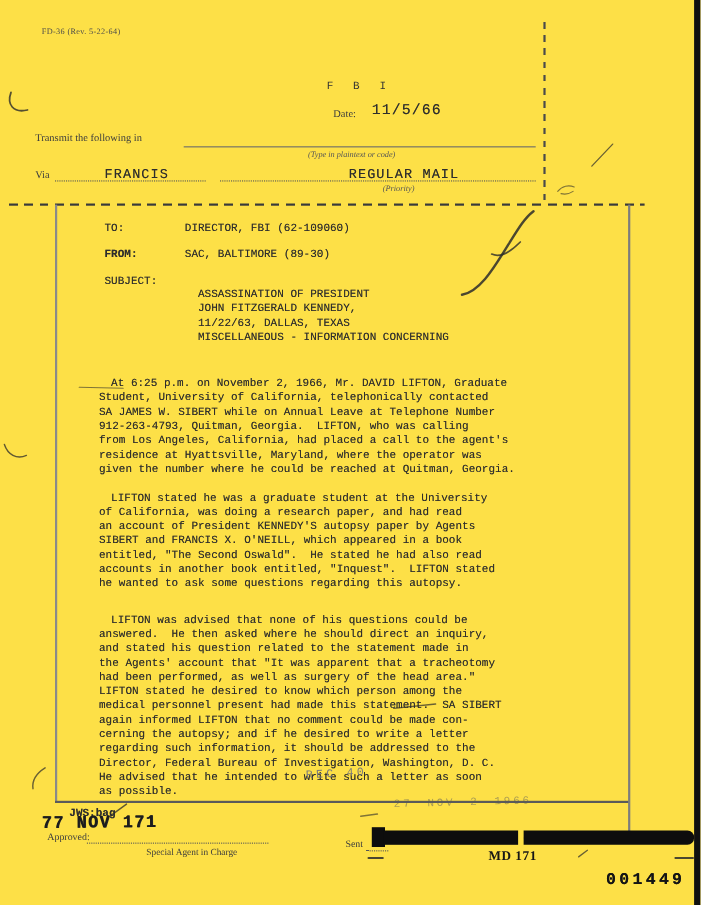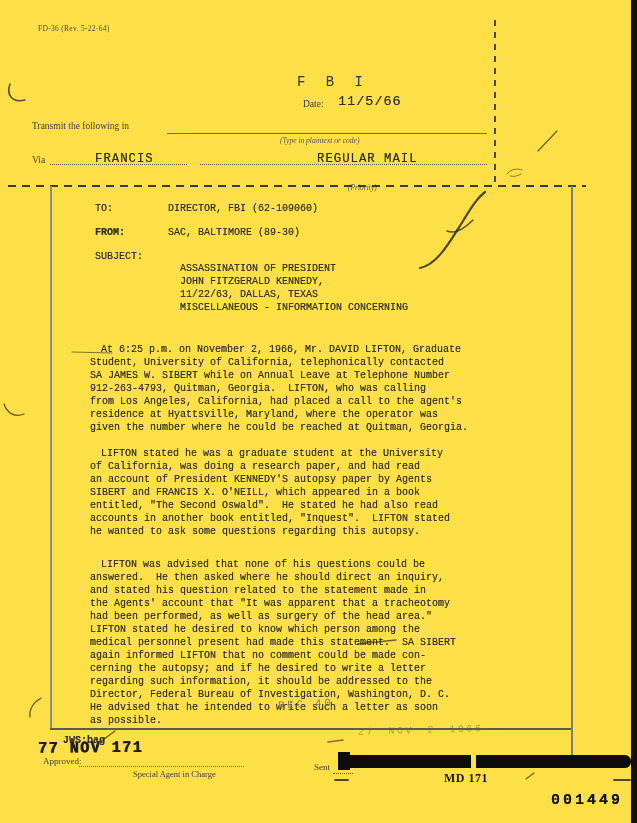--- a/index.html
+++ b/index.html
@@ -22,35 +22,35 @@
   .stamp{font-family:"Liberation Mono", monospace;}
   svg.marks{position:absolute;left:0;top:0;pointer-events:none;}
 </style>
 </head>
 <body>
 
 <div class="page">
 
   <div class="abs formprint" style="left:38px;top:24px;font-size:7.5px;letter-spacing:.3px;color:#4a4a4a;">FD-36 (Rev. 5-22-64)</div>
 
-  <div class="abs mono" style="left:297px;top:74px;font-size:14px;letter-spacing:6px;color:#333;">F B I</div>
+  <div class="abs mono" style="left:297px;top:74px;font-size:10px;letter-spacing:6px;color:#333;">F B I</div>
 
   <div class="abs formprint" style="left:303px;top:99px;font-size:9.5px;">Date:</div>
   <div class="abs mono" style="left:338px;top:94px;font-size:13.5px;letter-spacing:1px;text-shadow:0 0 .4px rgba(40,40,40,.6);">11/5/66</div>
 
   <div class="abs formprint" style="left:32px;top:121px;font-size:9.5px;">Transmit the following in</div>
   <div class="abs solidline" style="left:167px;top:133px;width:320px;"></div>
   <div class="abs formprint" style="left:280px;top:136px;font-size:7.5px;font-style:italic;color:#555;">(Type in plaintext or code)</div>
 
   <div class="abs formprint" style="left:32px;top:155px;font-size:9.5px;">Via</div>
   <div class="abs dotline" style="left:50px;top:164px;width:137px;"></div>
   <div class="abs mono" style="left:95px;top:152px;font-size:12.3px;letter-spacing:1px;text-shadow:0 0 .4px rgba(40,40,40,.6);">FRANCIS</div>
   <div class="abs dotline" style="left:200px;top:164px;width:287px;"></div>
   <div class="abs mono" style="left:317px;top:152px;font-size:12.3px;letter-spacing:1px;text-shadow:0 0 .4px rgba(40,40,40,.6);">REGULAR MAIL</div>
-  <div class="abs formprint" style="left:348px;top:183px;font-size:7.5px;font-style:italic;color:#555;font-family:Liberation Serif, serif;">(Priority)</div>
+  <div class="abs formprint" style="left:348px;top:167px;font-size:7.5px;font-style:italic;color:#555;font-family:Liberation Serif, serif;">(Priority)</div>
 
   <div class="abs dashsep" style="left:8px;top:185px;width:578px;"></div>
   <div class="abs vdash" style="left:494px;top:20px;height:166px;"></div>
   <div class="abs" style="left:50px;top:186px;width:1.6px;height:543px;background:#8a8a8a;"></div>
   <div class="abs" style="left:50px;top:728px;width:522px;height:1.6px;background:#5a5a5a;"></div>
   <div class="abs" style="left:571px;top:186px;width:1.6px;height:578px;background:#7d7d7d;"></div>
   <div class="abs" style="left:631px;top:0;width:6px;height:823px;background:#101010;"></div>
 
   <div class="abs type" style="left:95px;top:202px;">TO:</div>
   <div class="abs type" style="left:168px;top:202px;">DIRECTOR, FBI (62-109060)</div>

